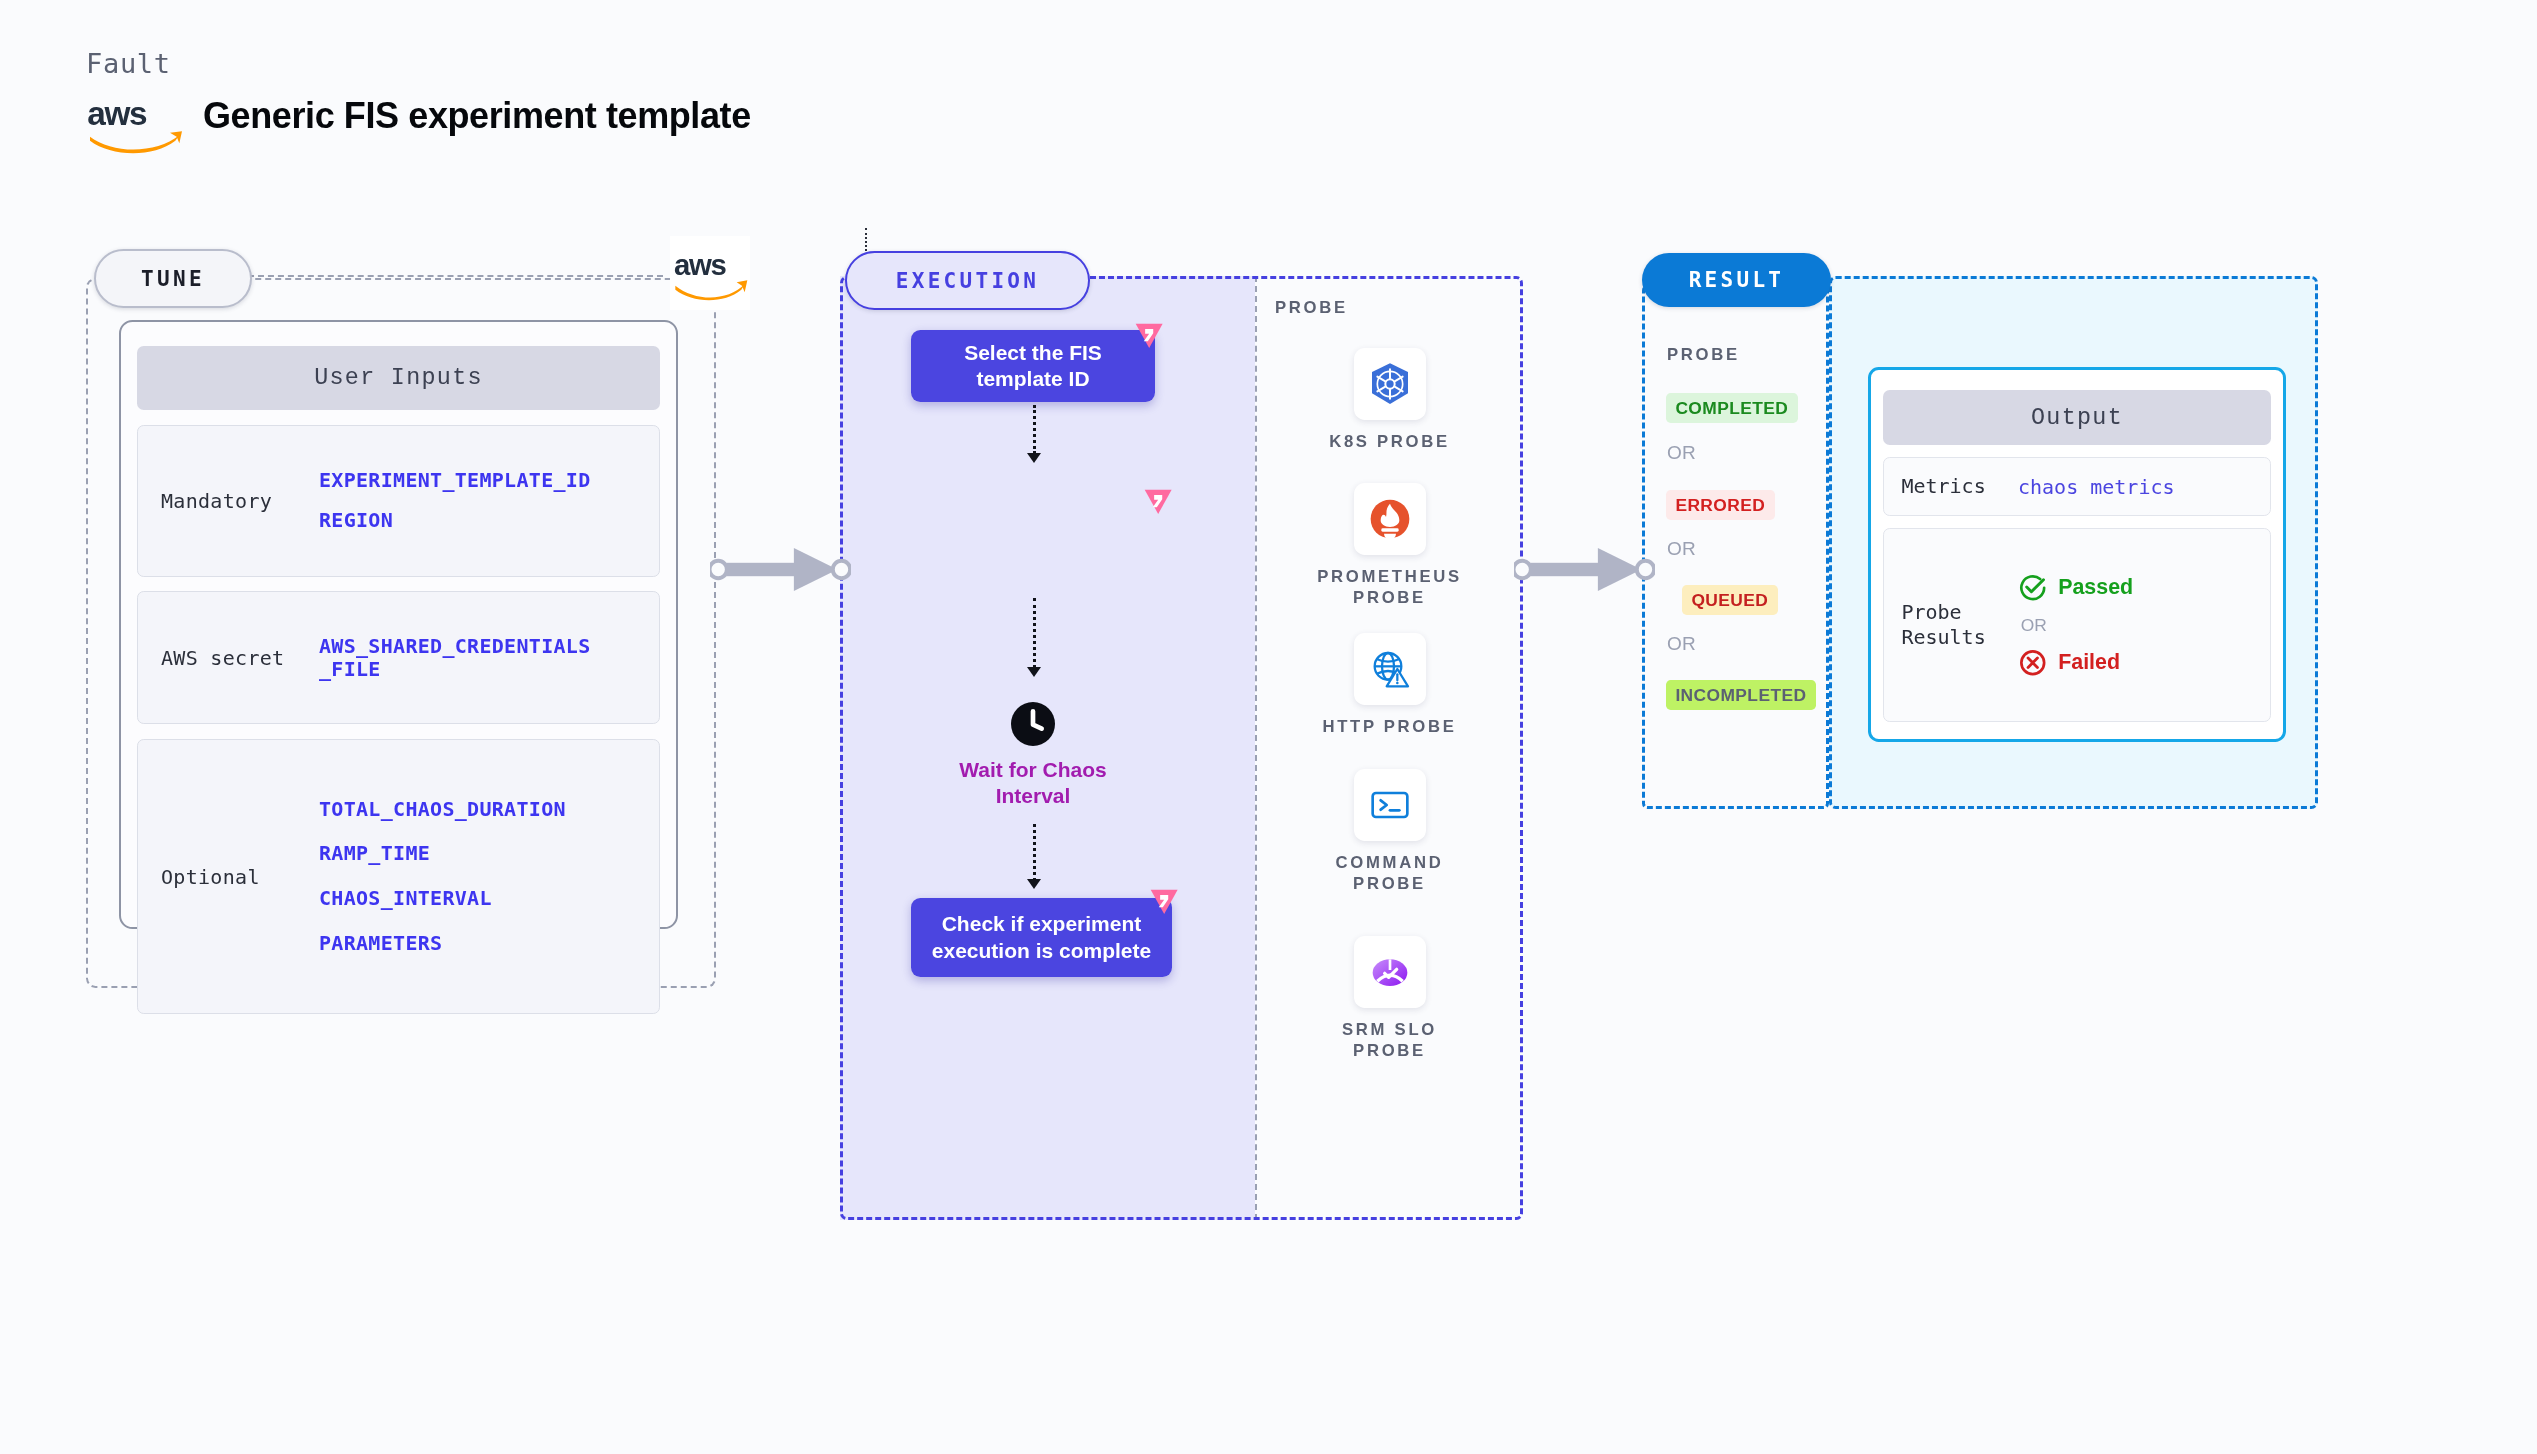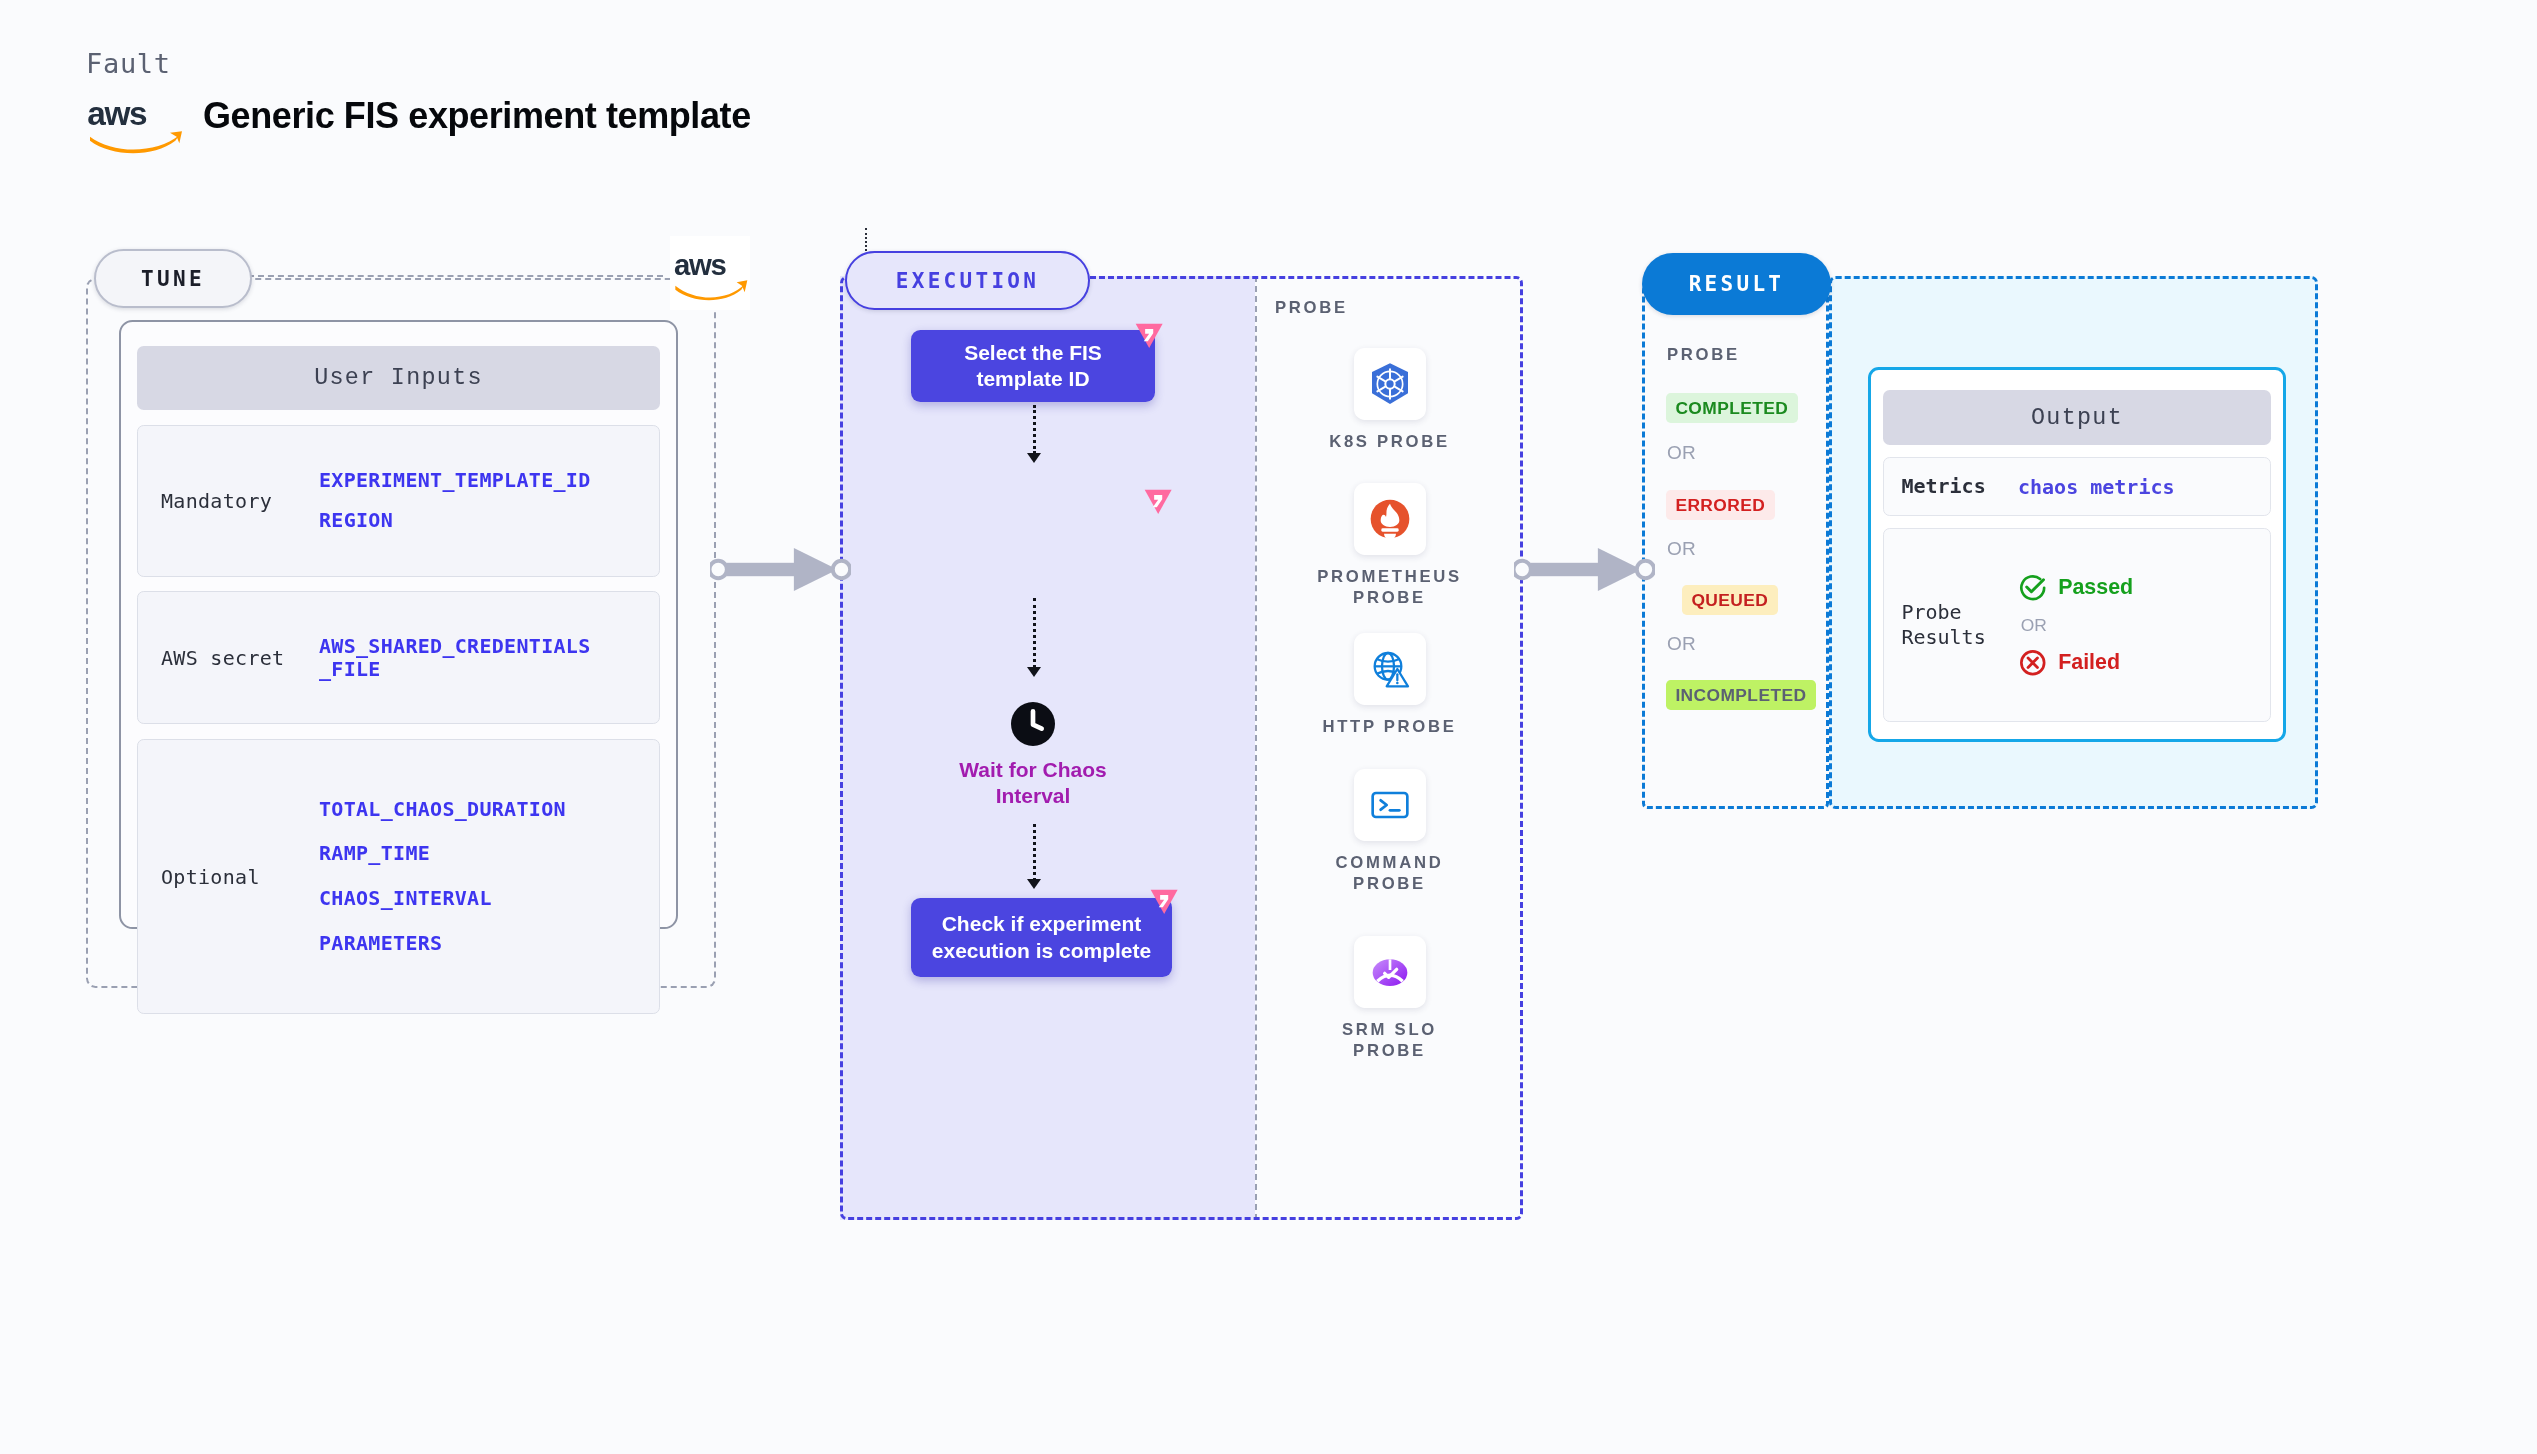--- a/index.html
+++ b/index.html
@@ -148,21 +148,21 @@
   
   #result-status{
     position:absolute;left:1642px;top:285px;width:187px;height:524px;
     border:3.3px dashed #0b7ad6;border-radius:5.4px;background:#fafbfd;box-sizing:border-box;
   }
   #result-right{
     position:absolute;left:1829px;top:276px;width:489px;height:533px;
     border:3.3px dashed #0b7ad6;border-radius:6.7px;background:#eaf8fe;box-sizing:border-box;
   }
   #result-pill{
-    left:1642px;top:253px;width:189px;height:62px;
+    left:1642px;top:253px;width:189px;height:54px;
     background:#0b7ad6;border:none;color:#ffffff;font-size:21px;
   }
   #status-title{
     position:absolute;left:1667px;top:345px;
     font-size:16.7px;font-weight:bold;color:#5b6172;letter-spacing:2.7px;
   }
   .status-badge{
     position:absolute;left:1666px;border-radius:4.7px;
     display:flex;align-items:center;justify-content:center;
     font-size:17.4px;font-weight:bold;letter-spacing:0.4px;padding:4.7px 9.4px;
@@ -181,21 +181,21 @@
   }
   .out-label{
     width:134px;flex:none;padding-left:17.4px;box-sizing:border-box;
     font-family:"DejaVu Sans Mono","Liberation Mono",monospace;
     font-size:20px;color:#2b2f3a;line-height:1.25;
   }
   .out-val-mono{
     font-family:"DejaVu Sans Mono","Liberation Mono",monospace;
     font-size:20px;color:#4b45e0;
   }
-  #row-metrics{min-height:59px;font-weight:bold;}
+  #row-metrics{min-height:59px;}
   #row-probe-results{min-height:194px;align-items:center;}
   .pr-stack{display:flex;flex-direction:column;gap:12px;}
   .pr-line{display:flex;align-items:center;gap:10.7px;}
   .pr-line .txt{font-size:21.4px;font-weight:bold;}
   .pr-or{font-size:17.4px;color:#9aa0b2;padding-left:2.7px;}
 </style>
 </head>
 <body>
 
 <div class="canvas">

